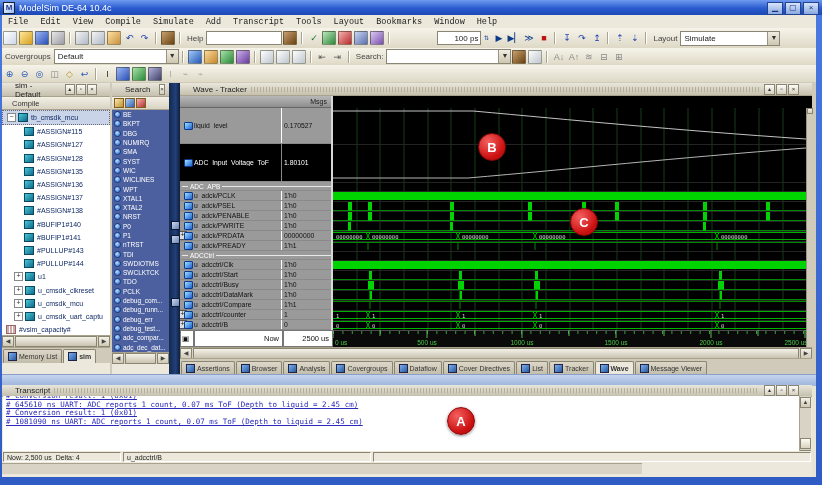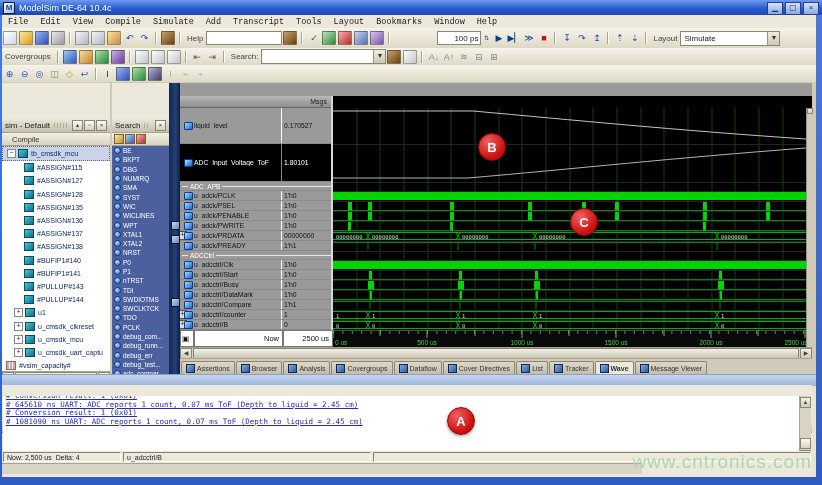--- a/index.html
+++ b/index.html
@@ -35,21 +35,21 @@
   .tinput{height:12px;background:#fff;border:1px solid #8a8676;font-size:8px;color:#222;padding:0 2px;
     font-family:"Liberation Sans",sans-serif;}
   .combo{height:13px;background:#fff;border:1px solid #8a8676;font-size:8px;color:#222;display:flex;
     align-items:center;padding-left:3px;position:relative;}
   .combo .arrow{margin-left:auto;width:11px;height:100%;background:linear-gradient(180deg,#f0ecdf,#cdc7b2);
     border-left:1px solid #9a9480;font-size:7px;line-height:12px;text-align:center;color:#333;}
   
   #main-bg{left:2px;top:82px;width:814px;height:292px;background:#cfcaba;}
   .panel{background:#ece9dc;border:1px solid #9a95830;}
   .ptitle{height:13px;background:linear-gradient(180deg,#e9e6db,#c5c0ae);border-bottom:1px solid #a9a28c;
-    font-size:8px;color:#222;display:flex;align-items:center;padding:0 3px;margin-top:36px;}
+    font-size:8px;color:#222;display:flex;align-items:center;padding:0 13px;}
   .ptitle .dots{flex:1;margin:0 4px;height:5px;
     background:repeating-linear-gradient(90deg,#b5ae98 0 1px,transparent 1px 3px);}
   .pbtn{width:9px;height:9px;margin-left:1px;background:linear-gradient(180deg,#fdfcf8,#d4cfbd);
     border:1px solid #8a8570;font-size:6px;line-height:8px;text-align:center;color:#333;}
   
   #sim-panel{left:2px;top:83px;width:108px;height:291px;}
   #sim-header{height:12px;background:linear-gradient(180deg,#f2efe6,#d8d3c2);border-bottom:1px solid #a9a28c;
     font-size:7.5px;color:#333;padding-left:10px;display:flex;align-items:center;}
   #sim-tree{height:225px;background:#fff;overflow:hidden;font-size:7px;color:#102a66;}
   .tree-item{height:13.2px;display:flex;align-items:center;padding-left:22px;white-space:nowrap;}
@@ -215,20 +215,24 @@
     <span class="tsep"></span>
     <span class="tlabel">Layout</span>
     <span class="combo" style="width:95px">
       <span>Simulate</span>
       <span class="arrow">▼</span>
     </span>
   </div>
 
   <div id="tb2" class="tbrow abs">
     <span class="tlabel">Covergroups</span>
+    <span class="combo" style="width:120px">
+      <span>Default</span>
+      <span class="arrow">▼</span>
+    </span>
     <span class="tsep"></span>
     <span class="tbicon" style="background:linear-gradient(135deg,#a0c8f8,#2858b8)"></span>
     <span class="tbicon" style="background:linear-gradient(135deg,#f8d8a0,#c88828)"></span>
     <span class="tbicon" style="background:linear-gradient(135deg,#a8e0a8,#2a8a3a)"></span>
     <span class="tbicon" style="background:linear-gradient(135deg,#c8b0e8,#6a3aa0)"></span>
     <span class="tsep"></span>
     <span class="tbicon"></span>
     <span class="tbicon"></span>
     <span class="tbicon"></span>
     <span class="tsep"></span>
@@ -791,14 +795,13 @@
       <span class="stcell" style="width:240px">u_adcctrl/B</span>
       <span class="stcell" style="flex:1"></span>
     </div>
     <div id="tr-hscroll"></div>
   </div>
 
   <div class="badge" style="left:447px;top:407px">A</div>
   <div class="badge" style="left:478px;top:133px">B</div>
   <div class="badge" style="left:570px;top:208px">C</div>
 
-  <div id="watermark">www.cntronics.com</div>
 </div>
 
 </body></html>

